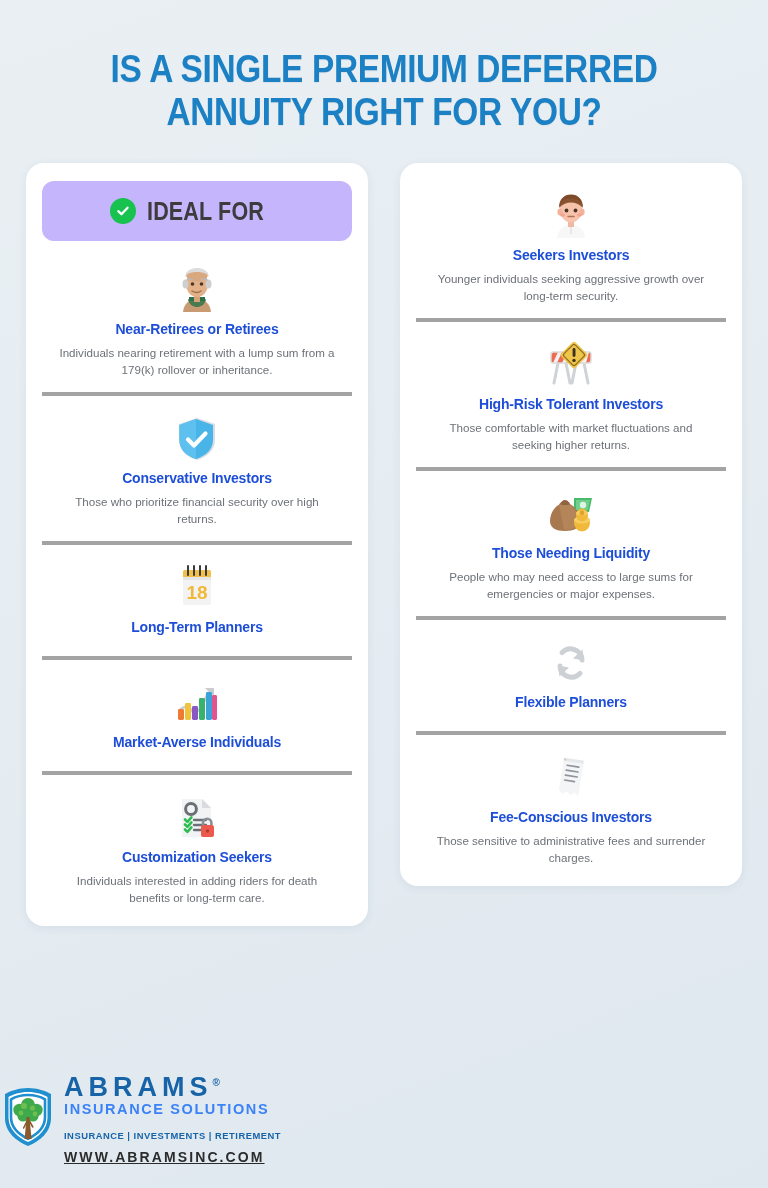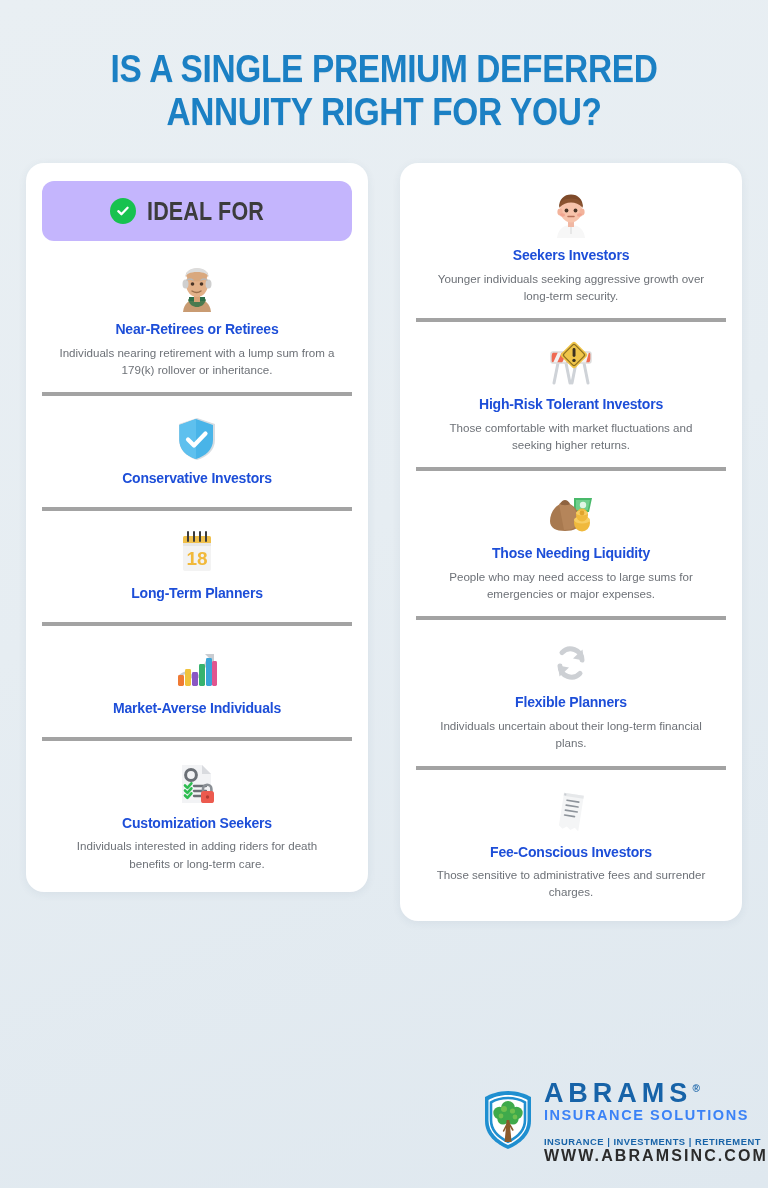--- a/index.html
+++ b/index.html
@@ -115,21 +115,21 @@
     padding: 0 8px;
   }
 
   
   .footer {
     position: absolute;
     left: 0;
     right: 0;
     bottom: 24px;
     display: flex;
-    justify-content: flex-end;
+    justify-content: flex-start;
   }
   .logo {
     display: flex;
     align-items: center;
     gap: 8px;
   }
   .logo-mark { flex: none; }
   .logo-text { line-height: 1; }
 
   .logo-brand {
@@ -153,25 +153,26 @@
     margin-top: 1px;
   }
   .logo-tag {
     font-size: 9.4px;
     font-weight: 700;
     color: #1763a8;
     letter-spacing: 0.5px;
     margin-top: 14px;
   }
   .logo-url {
-    font-size: 16px;
+    font-size: 14px;
     font-weight: 700;
     color: #2b2b2b;
     letter-spacing: 2.1px;
-    margin-top: 2px;
+    margin-top: 10px;
+    text-decoration: underline;
   }
 </style>
 </head>
 <body>
 
 <h1 class="page-title">
   <span class="line">IS A SINGLE PREMIUM DEFERRED</span>
   <span class="line">ANNUITY RIGHT FOR YOU?</span>
 </h1>
 
@@ -212,20 +213,21 @@
     <div class="item">
       <div class="item-icon">
         <svg width="42" height="48" viewBox="0 0 42 48" aria-hidden="true">
           <path d="M21 3 39 9v16c0 10-8 17-18 20C11 42 3 35 3 25V9z" fill="#d7dde2"></path>
           <path d="M20 4 37 10v15c0 9.5-7.5 16-17 19C10.5 41 3.5 34.5 3.5 25V10z" fill="#49b4e8"></path>
           <path d="M20 4 20 44C10.5 41 3.5 34.5 3.5 25V10z" fill="#5ec0ee"></path>
           <path d="M12 24.5 18 30.5 29.5 18.5" fill="none" stroke="#ffffff" stroke-width="4.2" stroke-linecap="round" stroke-linejoin="round"></path>
         </svg>
       </div>
       <div class="item-title">Conservative Investors</div>
+      <div class="item-desc">Those who prioritize financial security over high returns.</div>
     </div>
 
     <div class="item">
       <div class="item-icon">
         <svg width="46" height="48" viewBox="0 0 46 48" aria-hidden="true">
           <rect x="9" y="6" width="28" height="8" rx="1.5" fill="#f0c04a"></rect>
           <rect x="9" y="13" width="28" height="28" rx="2" fill="#f3f3f3"></rect>
           <rect x="9" y="13" width="28" height="3" fill="#e6e6e6"></rect>
           <g stroke="#3b3b3b" stroke-width="2" stroke-linecap="round">
             <line x1="14" y1="2" x2="14" y2="11"></line>
@@ -357,21 +359,20 @@
     <div class="item">
       <div class="item-icon">
         <svg width="44" height="46" viewBox="0 0 44 46" aria-hidden="true">
           <path d="M33 20a11.5 11.5 0 0 0-20-7.4" fill="none" stroke="#cdd0d4" stroke-width="5" stroke-linecap="round"></path>
           <path d="M33.5 9.5l1.5 11-11-2z" fill="#cdd0d4"></path>
           <path d="M11 26a11.5 11.5 0 0 0 20 7.4" fill="none" stroke="#cdd0d4" stroke-width="5" stroke-linecap="round"></path>
           <path d="M10.5 36.5l-1.5-11 11 2z" fill="#cdd0d4"></path>
         </svg>
       </div>
       <div class="item-title">Flexible Planners</div>
-      <div class="item-desc">Individuals uncertain about their long-term financial plans.</div>
     </div>
 
     <div class="item">
       <div class="item-icon">
         <svg width="44" height="48" viewBox="0 0 44 48" aria-hidden="true">
           <g transform="rotate(9 22 24)">
             <path d="M12 5h20v36l-4-3-4 3-4-3-4 3-4-3z" fill="#f4f5f6"></path>
             <path d="M12 5h20v3H12z" fill="#e6e8ea"></path>
             <g stroke="#8e949b" stroke-width="1.6" stroke-linecap="round">
               <line x1="16" y1="12" x2="28" y2="12"></line>

